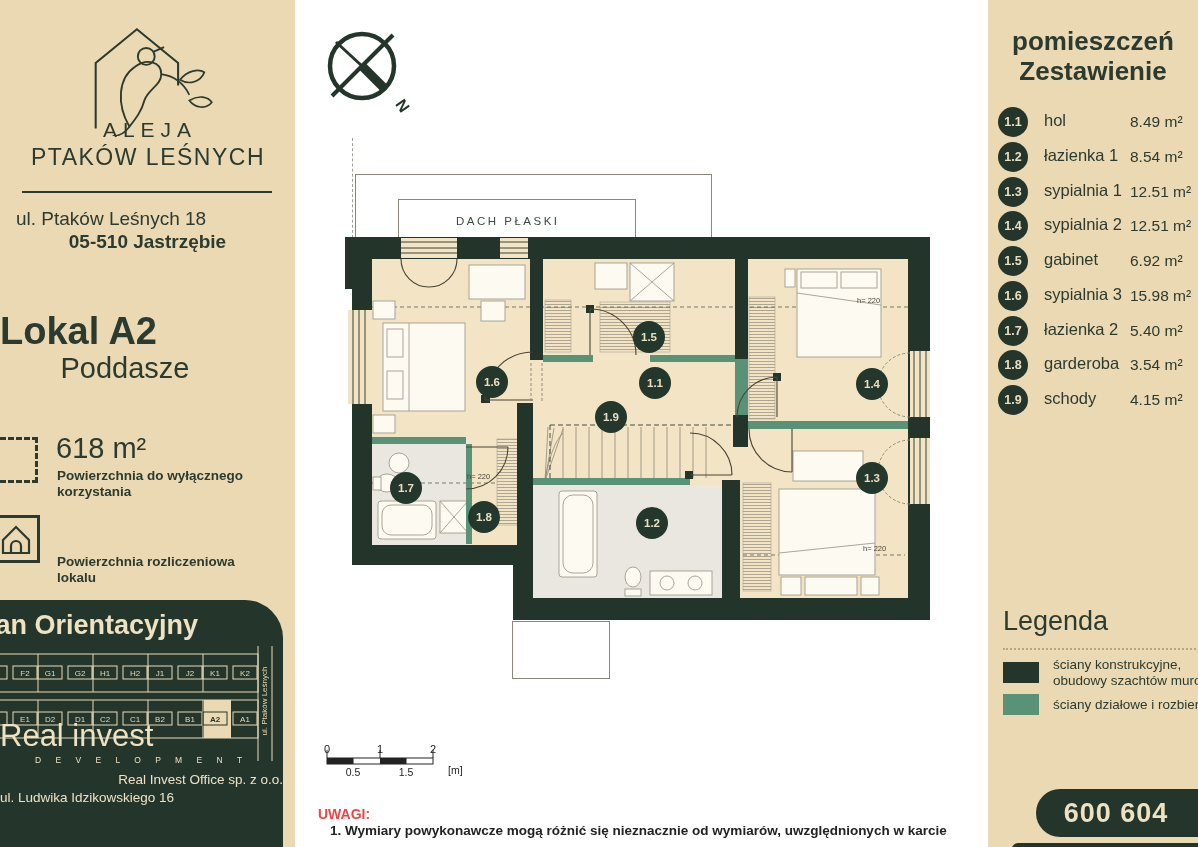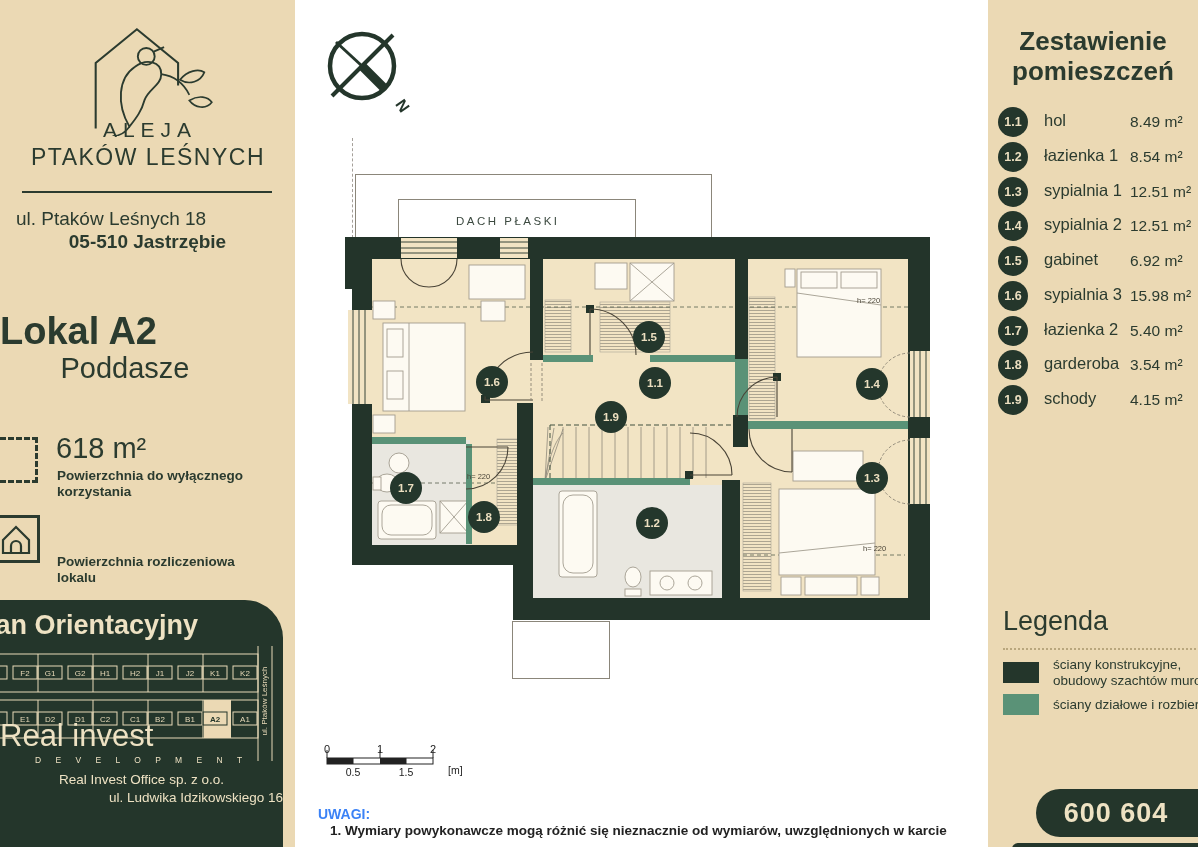--- a/index.html
+++ b/index.html
@@ -27,38 +27,38 @@
   .area-icon-dashed{position:absolute;left:-8px;top:437px;width:46px;height:46px;border:3px dashed var(--ink)}
   .area-val1{position:absolute;left:56px;top:432px;font-size:29px;color:var(--ink)}
   .area-lab1{position:absolute;left:57px;top:468px;width:195px;font-size:13.5px;font-weight:bold;line-height:16px;color:var(--ink)}
   .area-icon-solid{position:absolute;left:-8px;top:515px;width:48px;height:48px;border:3px solid var(--ink)}
   .area-val2{position:absolute;left:56px;top:518px;font-size:29px;color:var(--ink)}
   .area-lab2{position:absolute;left:57px;top:554px;width:200px;font-size:13.5px;font-weight:bold;line-height:16px;color:var(--ink)}
   .orient-panel{position:absolute;left:0;top:600px;width:283px;height:247px;background:var(--dark);border-top-right-radius:38px;overflow:hidden}
   .orient-title{position:absolute;left:-30px;top:10px;font-size:27px;font-weight:bold;color:var(--cream);white-space:nowrap}
   .dev-name{position:absolute;left:0;top:118px;width:283px;text-align:left;font-size:31px;color:var(--cream)}
   .dev-tag{position:absolute;left:0;top:155px;width:283px;text-align:center;font-size:8.5px;letter-spacing:6px;color:var(--cream)}
-  .dev-off1{position:absolute;left:0;top:172px;width:283px;text-align:center;font-size:13.5px;color:var(--cream)}
-  .dev-off2{position:absolute;left:0;top:190px;width:283px;text-align:right;font-size:13.5px;color:var(--cream)}
+  .dev-off1{position:absolute;left:0;top:172px;width:283px;text-align:right;font-size:13.5px;color:var(--cream)}
+  .dev-off2{position:absolute;left:0;top:190px;width:283px;text-align:left;font-size:13.5px;color:var(--cream)}
   .rooms-title{position:absolute;left:988px;top:26px;width:210px;text-align:center;font-size:26px;font-weight:bold;line-height:30px;color:var(--ink)}
   .room-row{position:absolute;left:998px;width:260px;height:30px}
   .badge{display:inline-block;width:30px;height:30px;border-radius:50%;background:var(--dark);color:#ecdfc0;font-size:12.5px;font-weight:bold;text-align:center;line-height:30px}
   .rname{position:absolute;left:46px;top:4px;font-size:16.5px;color:var(--ink)}
   .rarea{position:absolute;left:132px;top:6px;font-size:15.5px;color:var(--ink);white-space:nowrap}
   .legend-title{position:absolute;left:1003px;top:606px;font-size:27px;color:var(--ink)}
   .legend-dots{position:absolute;left:1003px;top:648px;width:200px;border-top:2px dotted #b9a77e}
   .sw1{position:absolute;left:1003px;top:662px;width:36px;height:21px;background:var(--dark)}
   .sw2{position:absolute;left:1003px;top:694px;width:36px;height:21px;background:var(--teal)}
   .lg-line{position:absolute;font-size:13.5px;color:var(--ink);white-space:nowrap}
   .phone-pill{position:absolute;left:1036px;top:789px;width:200px;height:48px;background:var(--dark);border-radius:26px 0 0 26px;color:var(--cream);font-size:27px;font-weight:bold;letter-spacing:1px;text-align:center;line-height:48px;padding-right:40px}
   .bottom-sliver{position:absolute;left:1012px;top:843px;width:190px;height:6px;background:var(--dark);border-radius:10px 0 0 0}
   .roof-rect{position:absolute;border:1px solid #8b867a}
   .roof-label{position:absolute;left:452px;top:215px;font-size:11.5px;letter-spacing:2.5px;color:#3c4a40;background:#fff;padding:0 4px}
   .dash-vline{position:absolute;left:352px;top:138px;height:100px;border-left:1.5px dashed #a5a09a}
-  .notes-head{position:absolute;left:318px;top:806px;font-size:14px;font-weight:bold;color:#3b82f6}
+  .notes-head{position:absolute;left:318px;top:806px;font-size:14px;font-weight:bold;color:#ef4444}
   .notes-line{position:absolute;left:330px;top:823px;font-size:13.5px;font-weight:bold;color:#222;white-space:nowrap}
   svg text{font-family:"Liberation Sans",sans-serif}
 </style>
 </head>
 <body>
 
 <div class="sidebar-left">
 
   <svg class="abs" style="left:75px;top:18px" width="150" height="118" viewBox="0 0 160 126">
     <path d="M22,118 V48 L66,12 L110,48 V72" fill="none" stroke="#2b3b2f" stroke-width="2.2"></path>
@@ -392,22 +392,22 @@
   </g>
   <text x="128" y="32" font-size="10.5" fill="#222">[m]</text>
 </svg>
 
 <div class="notes-head">UWAGI:</div>
 <div class="notes-line">1.  Wymiary powykonawcze mogą różnić się nieznacznie od wymiarów, uwzględnionych w karcie</div>
 
 <div class="sidebar-right"></div>
 
 <div class="rooms-title">
+  <div>pomieszczeń</div>
   <div>Zestawienie</div>
-  <div>pomieszczeń</div>
 </div>
 
 <div class="room-row" style="top:107px">
   <span class="badge">1.1</span>
   <span class="rname">hol</span>
   <span class="rarea">8.49 m²</span>
 </div>
 <div class="room-row" style="top:142px">
   <span class="badge">1.2</span>
   <span class="rname">łazienka 1</span>

